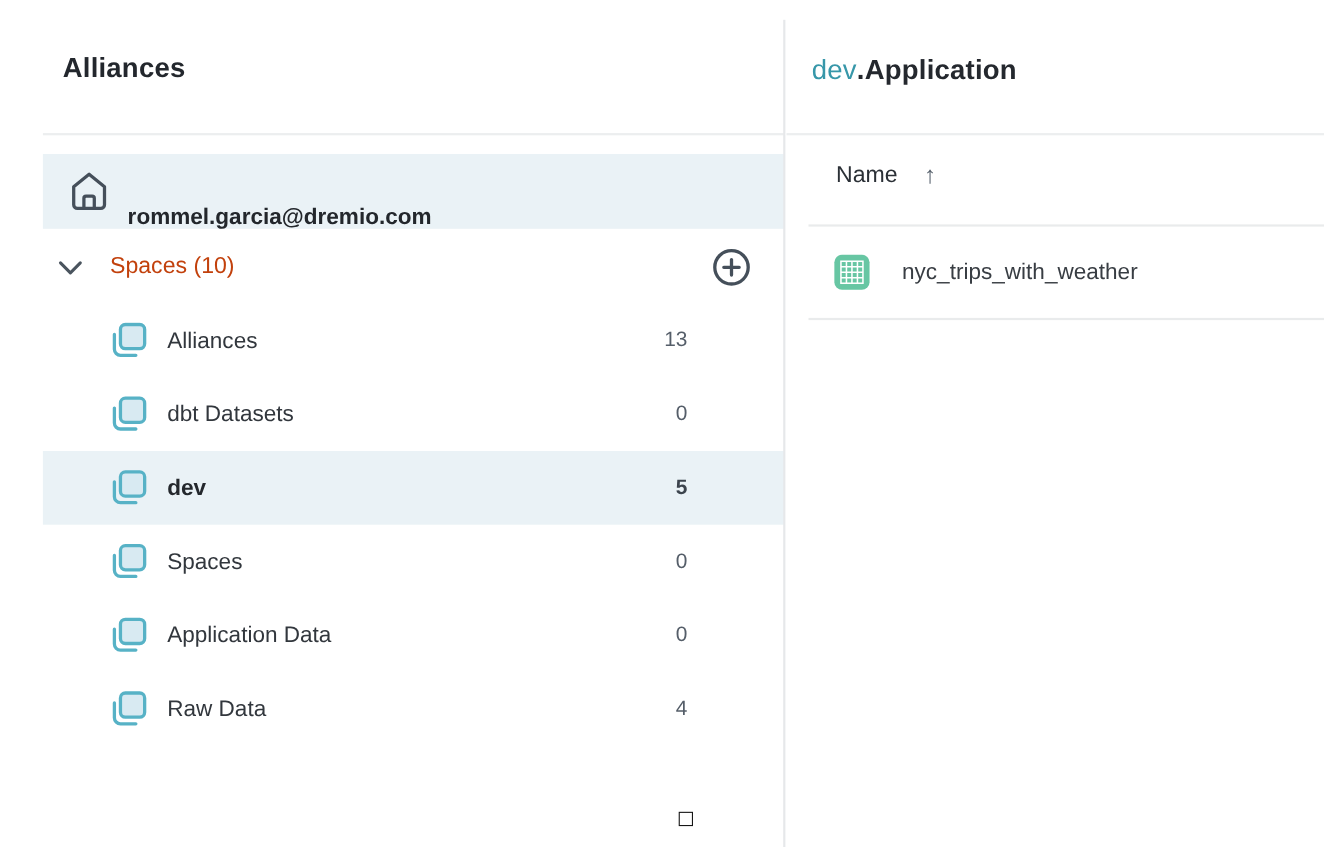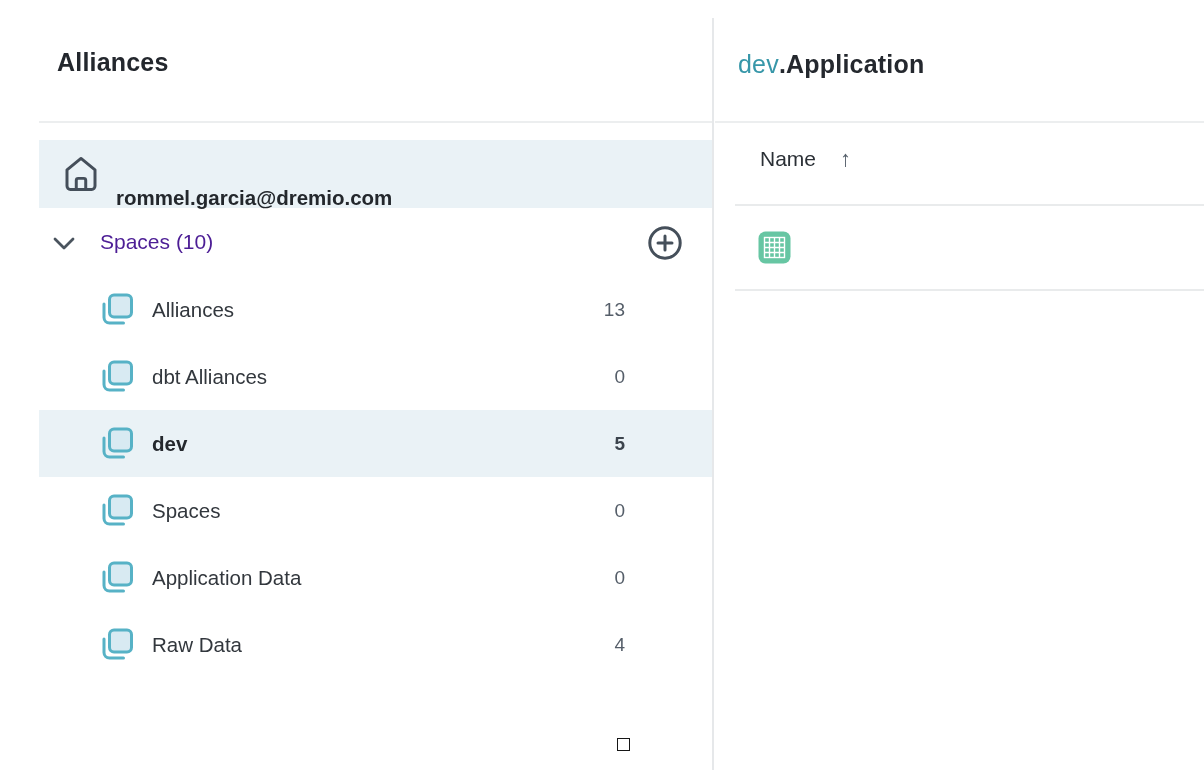--- a/index.html
+++ b/index.html
@@ -31,21 +31,21 @@
   }
   .home-row .home-ic { width: 42px; height: 44px; margin-right: 14px; flex: 0 0 auto; }
   .home-row .email { font-size: 20.5px; font-weight: 600; color: #23272c; margin-top: 48px; }
 
   .spaces-header {
     position: absolute; left: 39px; top: 224px; width: 674px; height: 40px;
   }
   .chev { position: absolute; left: 14px; top: 13px; width: 22px; height: 13px; cursor: pointer; }
   .spaces-label {
     position: absolute; left: 61px; top: 6px;
-    font-size: 21px; font-weight: 400; color: #4c1d95;
+    font-size: 21px; font-weight: 400; color: #c2410c;
   }
   .add-btn {
     position: absolute; right: 30px; top: 1px; width: 36px; height: 36px;
     background: none; border: none; cursor: pointer; padding: 0;
   }
 
   .space-list { position: absolute; left: 39px; top: 276px; width: 674px; }
   .space-row {
     position: relative; height: 67px;
     display: flex; align-items: center; padding-left: 61px;
@@ -141,21 +141,21 @@
       <span class="sp-name">Alliances</span>
       <span class="sp-count">13</span>
     </div>
 
 
     <div class="space-row">
       <svg class="sp-ic" viewBox="0 0 34 34" fill="none">
         <path d="M4 11 V24.5 A5.5 5.5 0 0 0 9.5 30 H23.5" stroke="#57b2c6" stroke-width="3" stroke-linecap="round"></path>
         <rect x="9.5" y="2" width="22" height="22" rx="4.5" fill="#d8eaf2" stroke="#57b2c6" stroke-width="3"></rect>
       </svg>
-      <span class="sp-name">dbt Alliances</span>
+      <span class="sp-name">dbt Datasets</span>
       <span class="sp-count">0</span>
     </div>
 
     <div class="space-row selected">
       <svg class="sp-ic" viewBox="0 0 34 34" fill="none">
         <path d="M4 11 V24.5 A5.5 5.5 0 0 0 9.5 30 H23.5" stroke="#57b2c6" stroke-width="3" stroke-linecap="round"></path>
         <rect x="9.5" y="2" width="22" height="22" rx="4.5" fill="#d8eaf2" stroke="#57b2c6" stroke-width="3"></rect>
       </svg>
       <span class="sp-name">dev</span>
       <span class="sp-count">5</span>
@@ -211,17 +211,18 @@
   <div class="tbl-divider d1"></div>
 
   <div class="dataset-row">
     <svg class="ds-ic" viewBox="0 0 33 33">
       <rect x="0.5" y="0.5" width="32" height="32" rx="7" fill="#67c6a3"></rect>
       <g stroke="#ffffff" stroke-width="1.4" fill="none">
         <rect x="6.5" y="6.5" width="20" height="20"></rect>
         <path d="M11.5 6.5 V26.5 M16.5 6.5 V26.5 M21.5 6.5 V26.5 M6.5 11.5 H26.5 M6.5 16.5 H26.5 M6.5 21.5 H26.5"></path>
       </g>
     </svg>
+    <span class="ds-name">nyc_trips_with_weather</span>
   </div>
 
   <div class="tbl-divider d2"></div>
 
 </div>
 
 </body></html>

